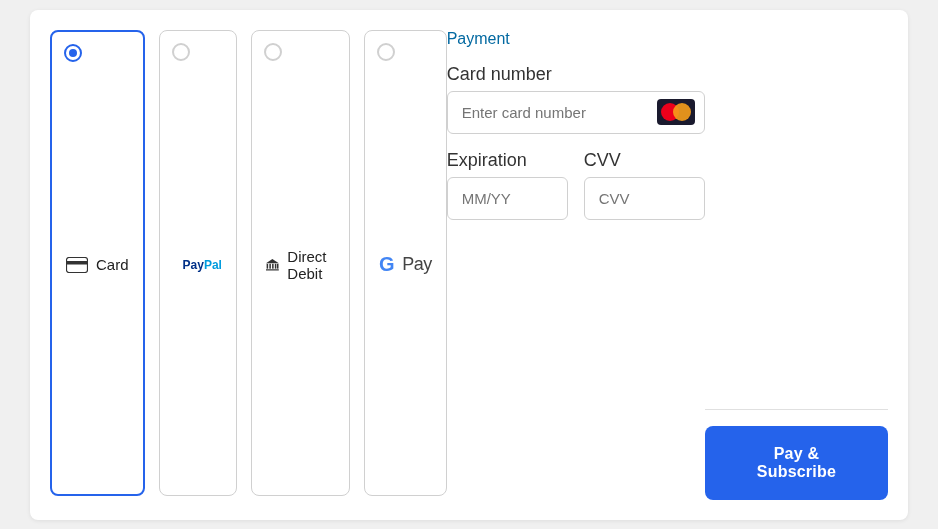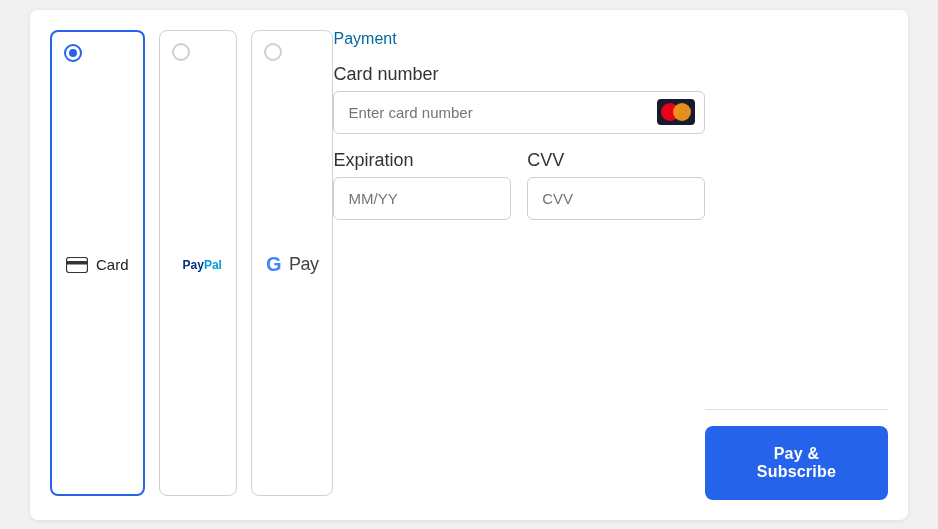--- a/index.html
+++ b/index.html
@@ -227,20 +227,35 @@
 
     <div class="payment-method-option">
       <div class="radio-dot"></div>
       <div class="method-label">
         <span class="paypal-text">
           <span class="paypal-pay">Pay</span><span class="paypal-pal">Pal</span>
         </span>
       </div>
     </div>
 
+    <div class="payment-method-option">
+      <div class="radio-dot"></div>
+      <div class="method-label">
+        <svg class="bank-icon" viewBox="0 0 22 20" fill="none" xmlns="http://www.w3.org/2000/svg">
+          <rect x="1" y="8" width="2.5" height="8" fill="#333"></rect>
+          <rect x="5.5" y="8" width="2.5" height="8" fill="#333"></rect>
+          <rect x="10" y="8" width="2.5" height="8" fill="#333"></rect>
+          <rect x="14.5" y="8" width="2.5" height="8" fill="#333"></rect>
+          <rect x="18" y="8" width="2.5" height="8" fill="#333"></rect>
+          <rect x="0" y="17" width="21" height="2" fill="#333"></rect>
+          <polygon points="10.5,0 21,7 0,7" fill="#333"></polygon>
+        </svg>
+        <span>Direct Debit</span>
+      </div>
+    </div>
 
     <div class="payment-method-option">
       <div class="radio-dot"></div>
       <div class="method-label gpay-logo">
         <span class="g-letter">
           <span class="g-blue">G</span>
         </span>
         <span style="color:#444; font-weight:500; font-size:18px;">Pay</span>
       </div>
     </div>

